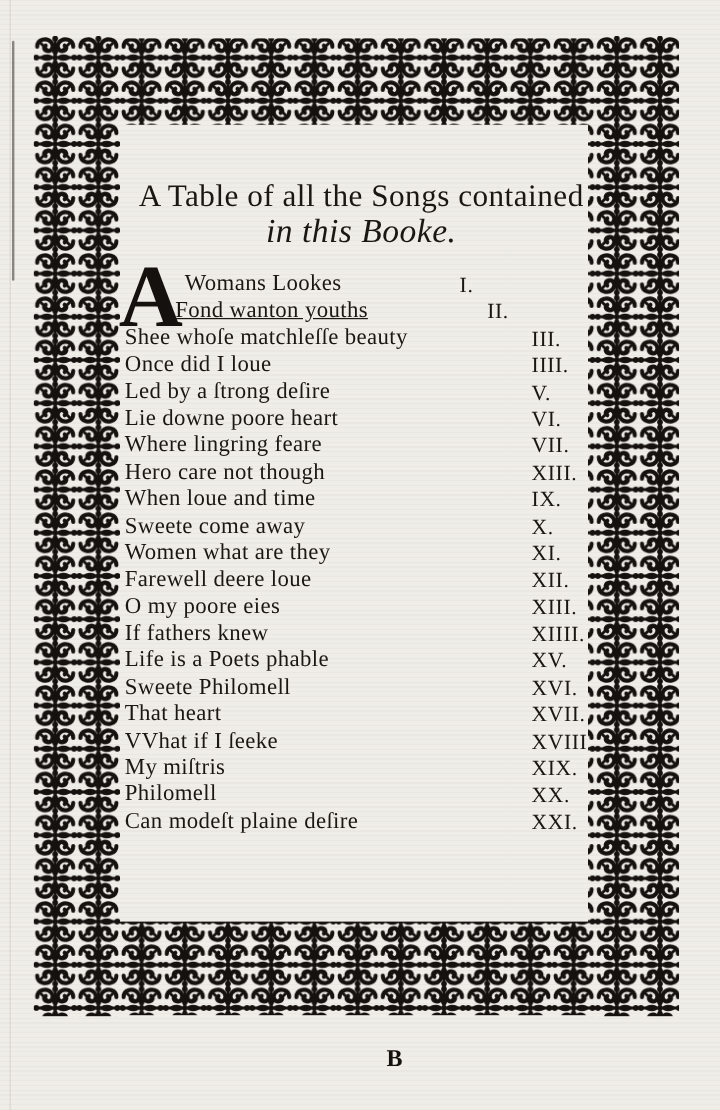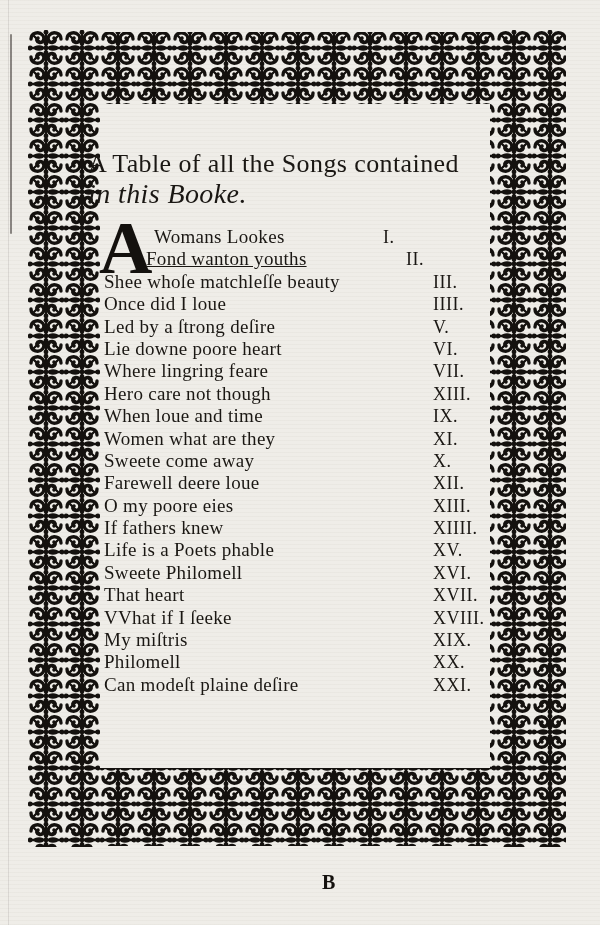--- a/index.html
+++ b/index.html
@@ -45,24 +45,24 @@
   }
   .border-frame {
     position: absolute;
     left: 28px;
     top: 30px;
     width: 538px;
     height: 817px;
   }
   .title-block {
     position: absolute;
-    left: 88px;
+    left: 104px;
     top: 148px;
     width: 394px;
-    text-align: left;
+    text-align: center;
     white-space: nowrap;
   }
   .title-line1 {
     font-size: 26px;
     line-height: 31px;
     letter-spacing: 0.4px;
   }
   .title-line2 {
     font-size: 28px;
     line-height: 29px;
@@ -89,21 +89,21 @@
     height: 22.4px;
     line-height: 22.4px;
     font-size: 19px;
     white-space: nowrap;
     letter-spacing: 0.3px;
   }
   .toc-row.indent-1 { padding-left: 50px; }
   .toc-row.indent-2 { padding-left: 42px; text-decoration: underline; }
   .song-numeral {
     position: absolute;
-    left: 329px;
+    left: 339px;
     top: 0;
     font-size: 18px;
     letter-spacing: 0.5px;
   }
   .toc-row.indent-1 .song-numeral { left: 279px; }
   .toc-row.indent-2 .song-numeral { left: 302px; }
   .signature-mark {
     position: absolute;
     left: 322px;
     top: 871px;
@@ -191,28 +191,28 @@
     </div>
     <div class="toc-row">
       <span class="song-title">Hero care not though</span>
       <span class="song-numeral">XIII.</span>
     </div>
     <div class="toc-row">
       <span class="song-title">When loue and time</span>
       <span class="song-numeral">IX.</span>
     </div>
     <div class="toc-row">
+      <span class="song-title">Sweete come away</span>
+      <span class="song-numeral">X.</span>
+    </div>
+    <div class="toc-row">
       <span class="song-title">Women what are they</span>
       <span class="song-numeral">XI.</span>
     </div>
     <div class="toc-row">
-      <span class="song-title">Sweete come away</span>
-      <span class="song-numeral">X.</span>
-    </div>
-    <div class="toc-row">
       <span class="song-title">Farewell deere loue</span>
       <span class="song-numeral">XII.</span>
     </div>
     <div class="toc-row">
       <span class="song-title">O my poore eies</span>
       <span class="song-numeral">XIII.</span>
     </div>
     <div class="toc-row">
       <span class="song-title">If fathers knew</span>
       <span class="song-numeral">XIIII.</span>

